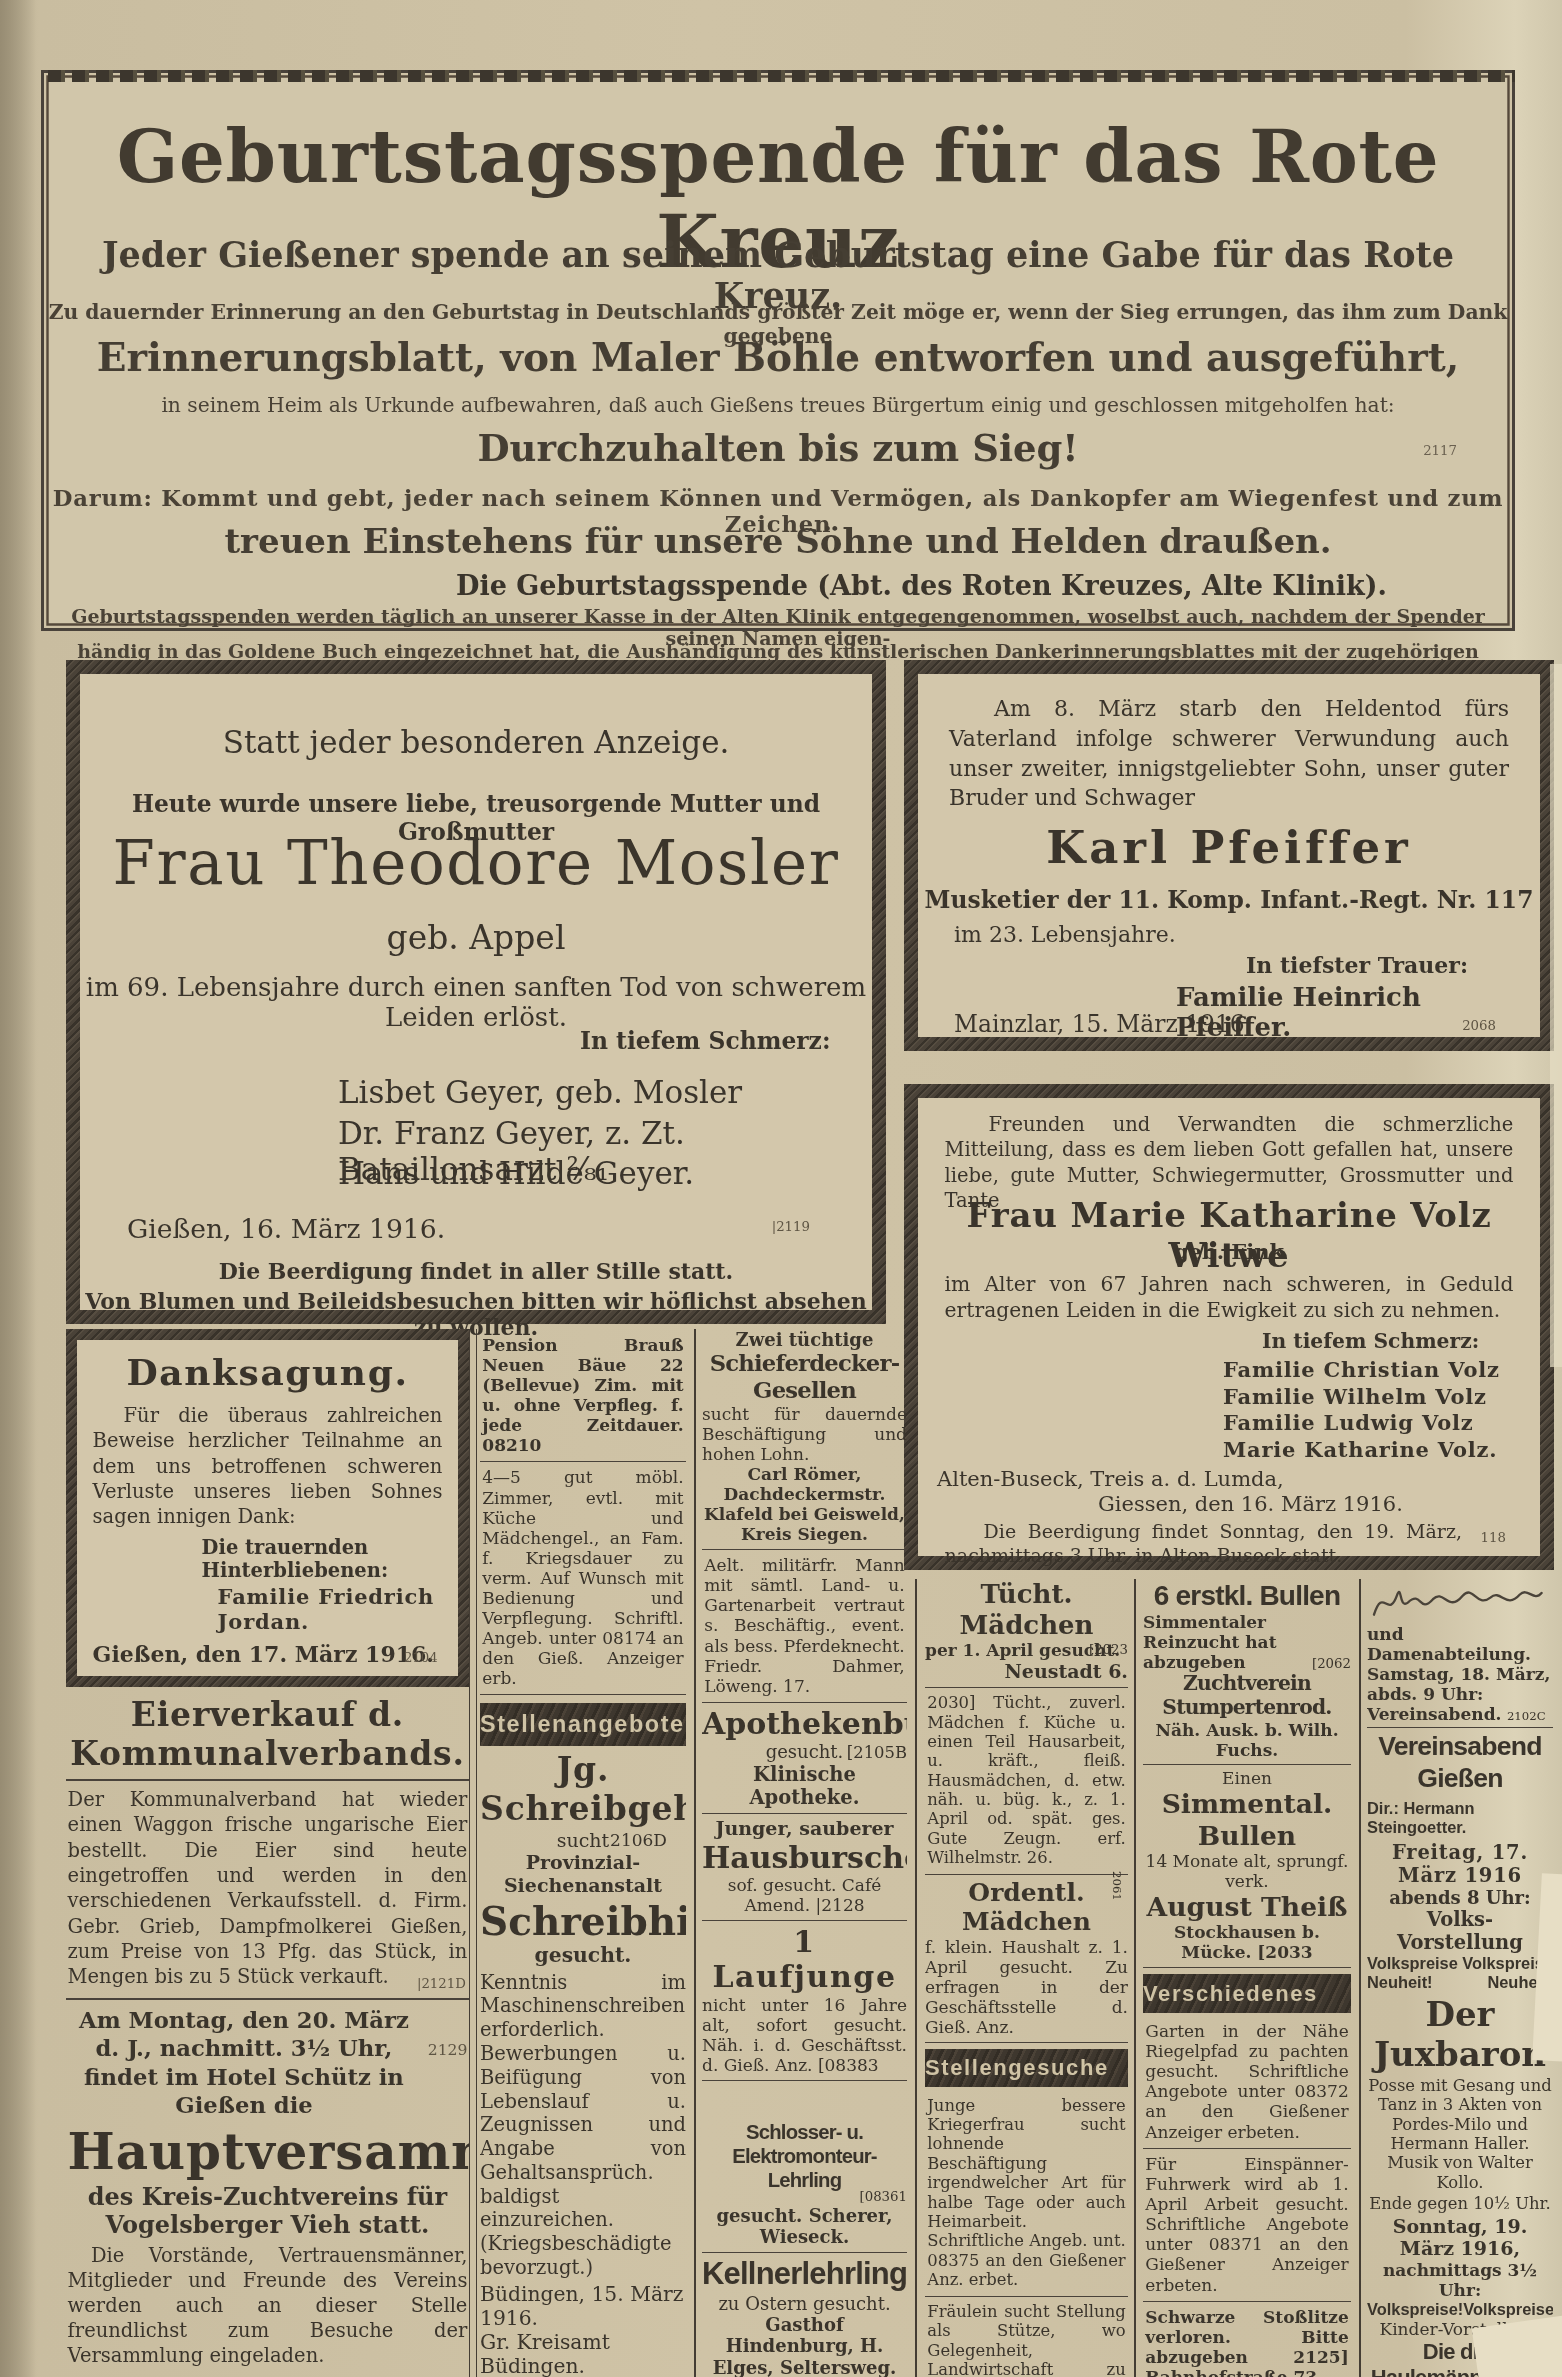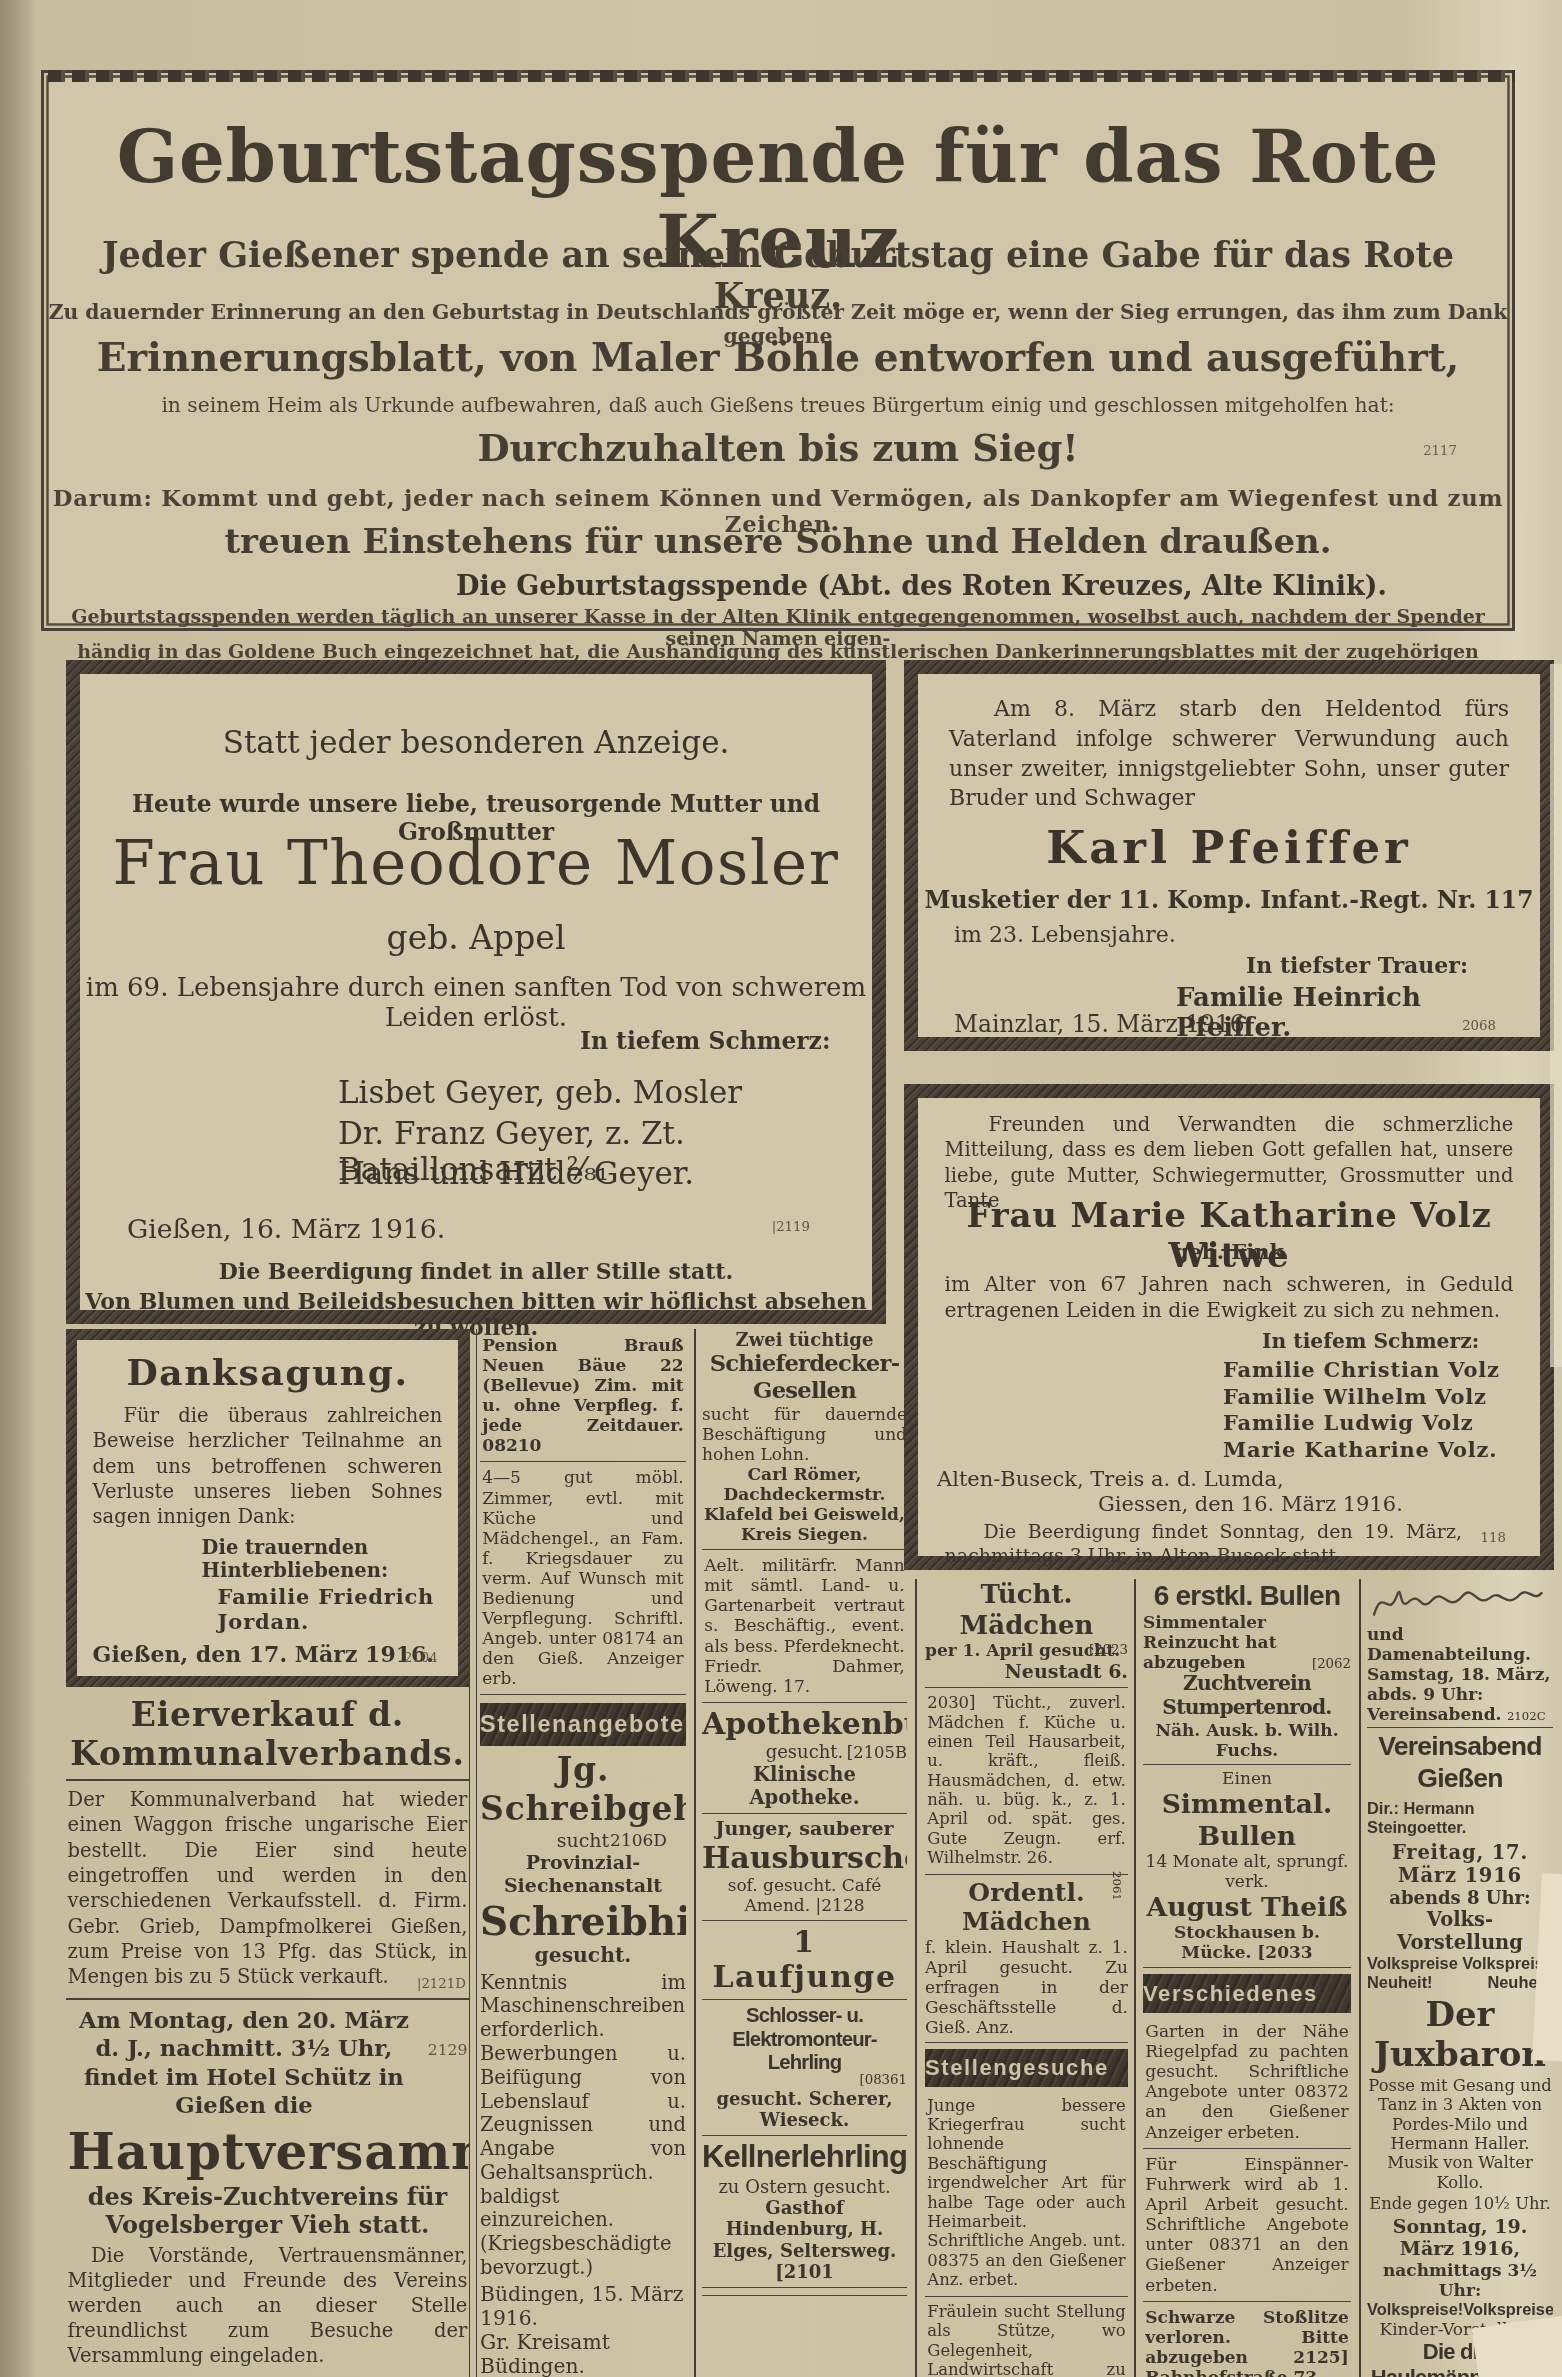--- a/index.html
+++ b/index.html
@@ -167,22 +167,23 @@
       </div>
       <div class="ctr b" style="font-size:19.5px;">Klinische Apotheke.</div>
     </div>
     <div style="border-bottom:1.6px solid #49423a;padding:3.1px 0 4.7px 0;">
       <div class="ctr b" style="font-size:19px;">Junger, sauberer</div>
       <div class="ctr b" style="font-size:30px;">Hausbursche</div>
       <div class="ctr" style="font-size:17px;">sof. gesucht. Café Amend.  |2128</div>
     </div>
     <div style="border-bottom:1.6px solid #49423a;padding:3.1px 0 4.7px 0;">
       <div class="ctr b" style="font-size:30px;letter-spacing:1.6px;">1 Laufjunge</div>
-    </div>
-    <div style="border-bottom:1.6px solid #49423a;padding:3.1px 0 4.7px 0;">
+      <div class="just" style="font-size:17px;">nicht unter 16 Jahre alt, sofort gesucht. Näh. i. d. Geschäftsst. d. Gieß. Anz.  [08383</div>
+    </div>
+    <div style="border-bottom:1.6px solid #49423a;padding:3.1px 0 4.7px 0;margin-top:37px;">
       <div class="ctr b sans" style="font-size:20.3px;letter-spacing:-0.8px;">Schlosser- u. Elektromonteur-Lehrling</div>
       <div class="rt ref" style="margin-top:-3.1px;">[08361</div>
       <div class="ctr b" style="font-size:18px;">gesucht.  Scherer, Wieseck.</div>
     </div>
     <div style="border-bottom:1.6px solid #49423a;padding:3.1px 0 4.7px 0;">
       <div class="ctr b sans" style="font-size:31px;letter-spacing:-0.8px;">Kellnerlehrling</div>
       <div class="ctr" style="font-size:18px;">zu Ostern gesucht.</div>
       <div class="ctr b" style="font-size:18px;">Gasthof Hindenburg, H. Elges, Seltersweg.  [2101</div>
     </div>
     <div style="border-bottom:1.6px solid #49423a;padding:3.1px 0 4.7px 0;">

